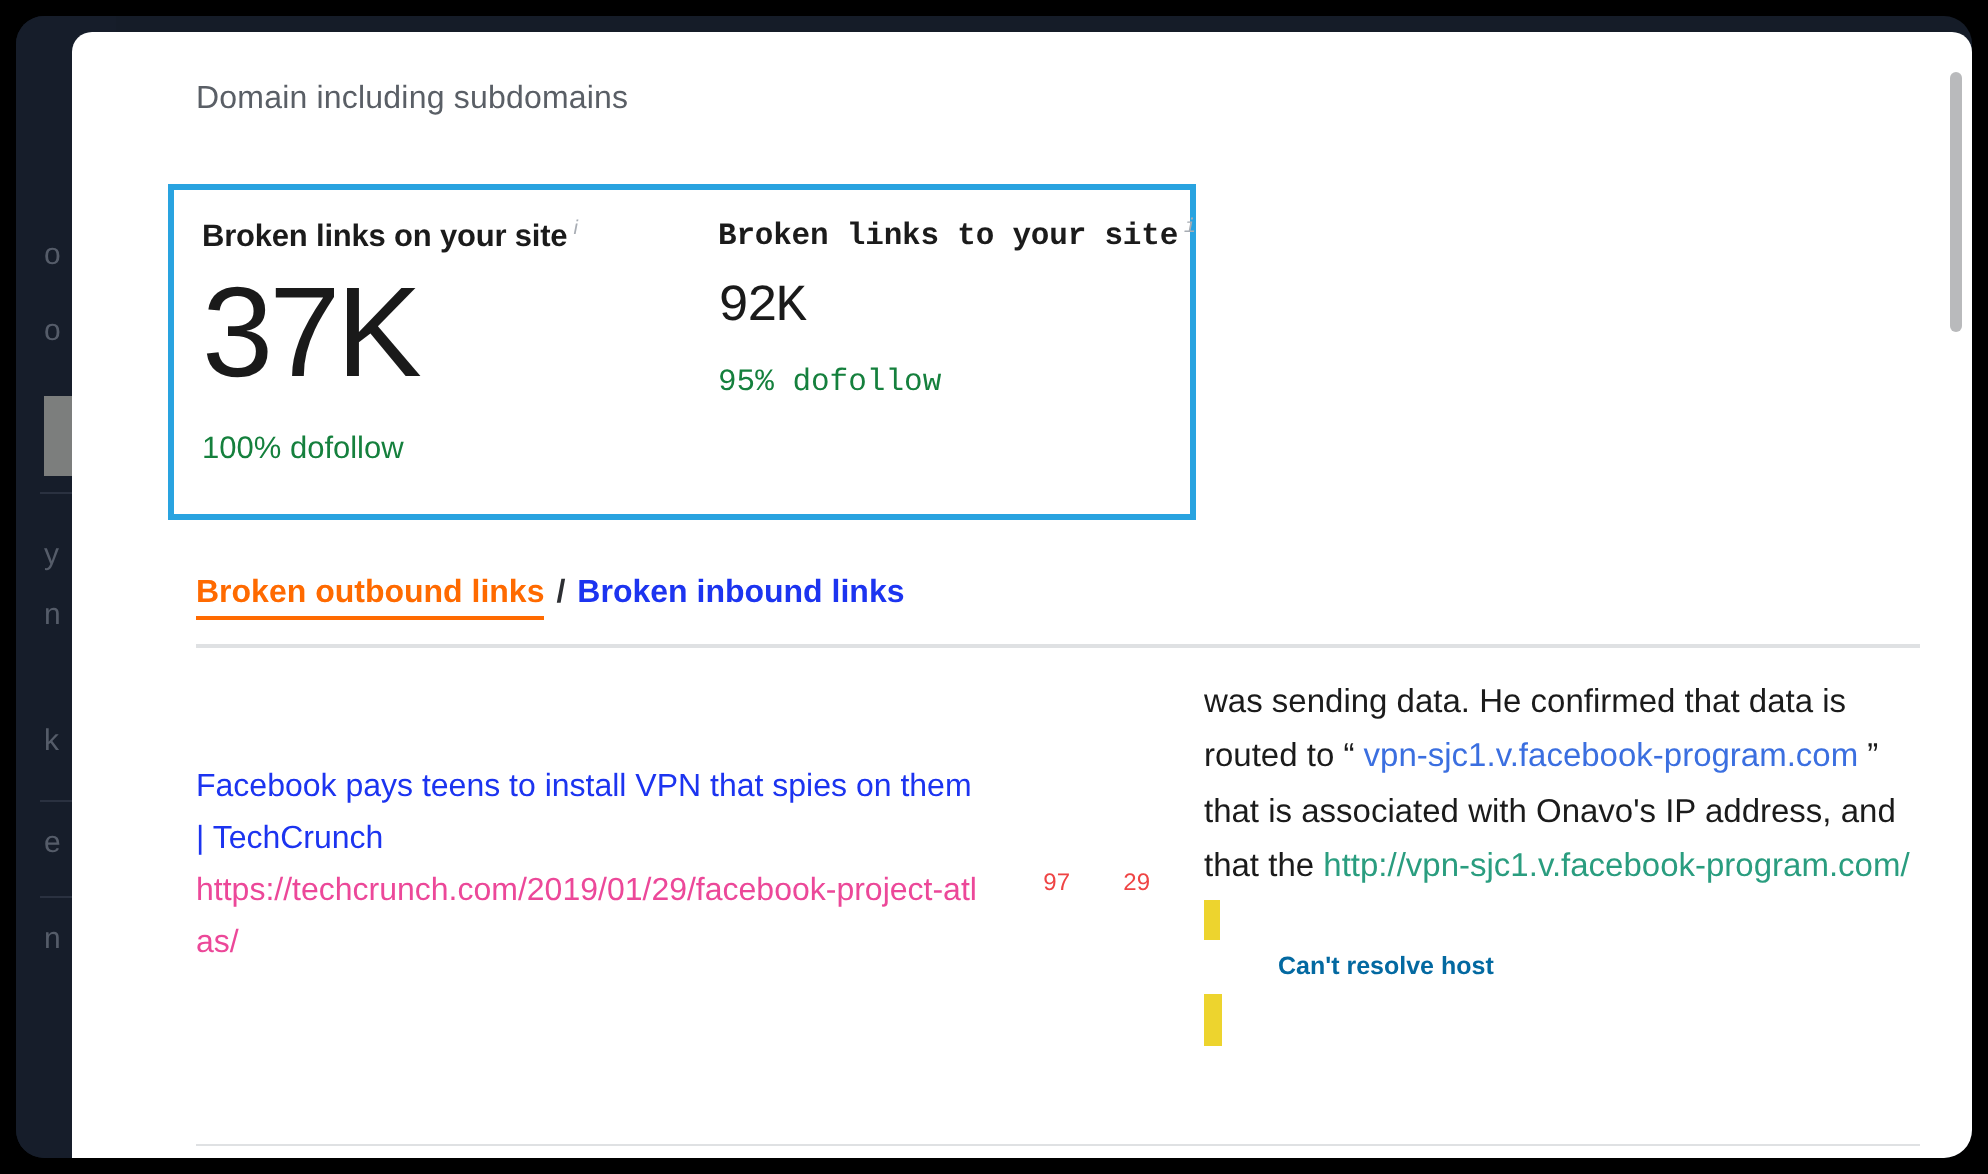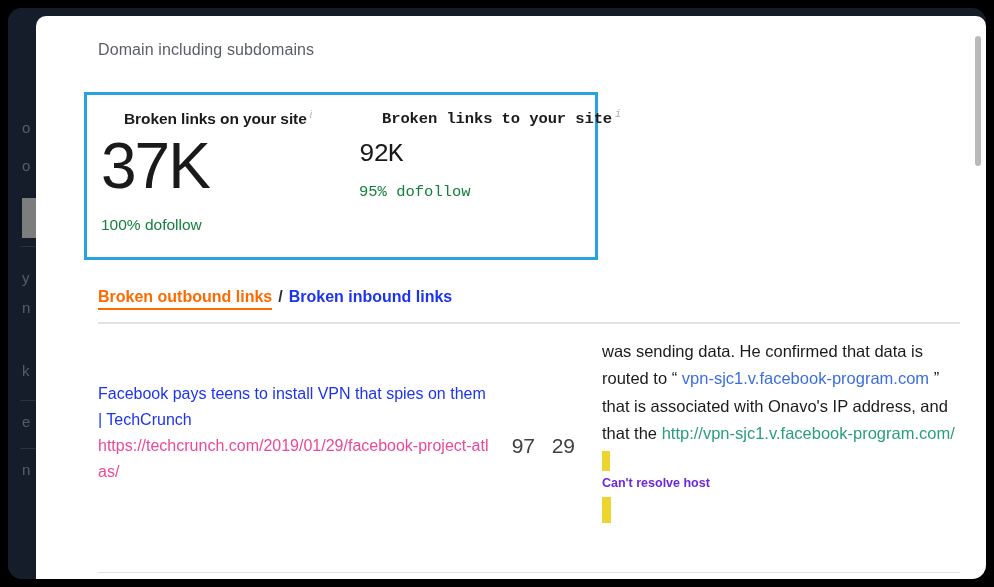--- a/index.html
+++ b/index.html
@@ -139,21 +139,20 @@
   }
   .metric.left  { width: 258px; }
   .metric.right { width: 220px; font-family: Liberation Mono, monospace; }
 
   .metric-label {
     font-size: 15.5px;
     font-weight: bold;
     color: #1b1b1b;
     letter-spacing: -.1px;
     white-space: nowrap;
-    margin-left: 23px;
   }
   .info-i {
     font-size: 10px;
     font-style: italic;
     color: #a8adb4;
     vertical-align: super;
     margin-left: 3px;
     font-weight: normal;
   }
   .metric-value {
@@ -240,22 +239,22 @@
     cursor: pointer;
     display: block;
   }
   .ref-url {
     color: #ec4899;
     cursor: pointer;
     display: block;
     word-break: break-all;
   }
   .cell-int, .cell-ext {
-    font-size: 21px;
-    color: #404040;
+    font-size: 12px;
+    color: #ef4444;
     padding-top: 98px;
     box-sizing: border-box;
   }
   .cell-int { width: 42px; text-align: right; }
   .cell-ext { width: 40px; text-align: right; }
 
   .cell-anchor {
     flex: 1;
     padding-left: 27px;
     padding-top: 2px;
@@ -282,23 +281,24 @@
   .hl-block {
     display: block;
     background: #edd42e;
     width: 9px;
     height: 26px;
     margin-top: 6px;
   }
   .err-note {
     font-size: 12.5px;
     font-weight: bold;
-    color: #6d28d9;
+    color: #0369a1;
     margin-top: 1px;
     line-height: 1.2;
+    margin-left: 37px;
   }
 
   .row-bottom-rule {
     position: absolute;
     left: 62px;
     top: 556px;
     width: 862px;
     height: 1px;
     background: #dfe1e3;
   }

